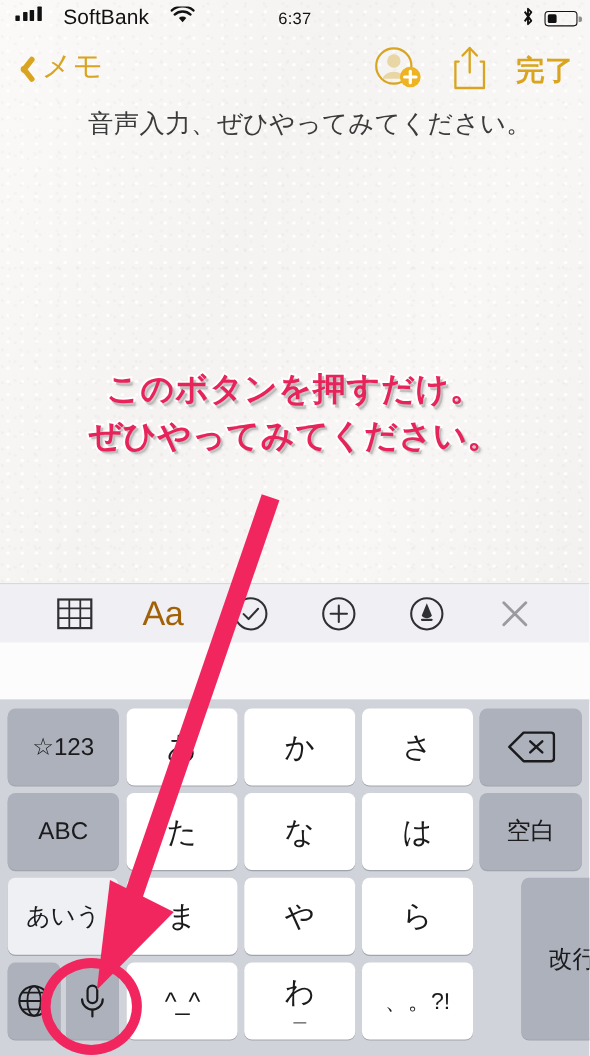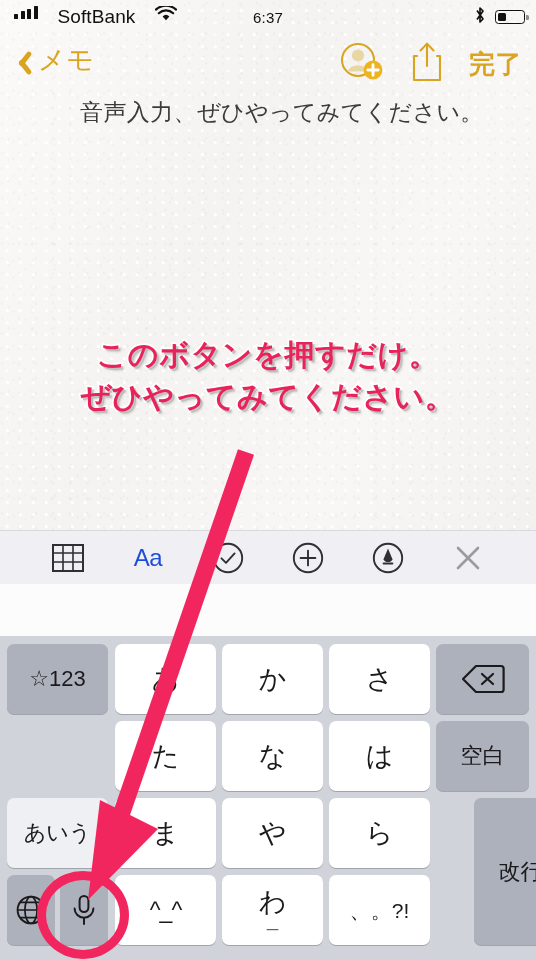--- a/index.html
+++ b/index.html
@@ -216,22 +216,22 @@
     padding: 0 28px;
     box-sizing: border-box;
   }
   .tb-btn {
     display: flex;
     align-items: center;
     justify-content: center;
     width: 46px; height: 46px;
   }
   .tb-aa {
-    font-size: 24px;
-    color: #1d4ed8;
+    font-size: 31px;
+    color: #a16207;
     font-family: "Liberation Sans", sans-serif;
     letter-spacing: -0.5px;
   }
 
   
   #suggestions {
     position: absolute;
     left: 0; top: 584px;
     width: 536px; height: 52px;
     background: #fcfcfd;
@@ -421,20 +421,23 @@
       <div class="key light" style="left:324px;top:0px;   width:101px; height:70px;">
         <span class="kl">さ</span>
       </div>
       <div class="key dark" style="left:431px;top:0px;   width:93px;  height:70px;">
         <svg width="44" height="32" viewBox="0 0 44 32">
           <path d="M15 3 H40 a2.6 2.6 0 0 1 2.6 2.6 V26.4 A2.6 2.6 0 0 1 40 29 H15 L2 16 Z" fill="none" stroke="#1b1b1d" stroke-width="2.2" stroke-linejoin="round"></path>
           <path d="M21 11 L32 21 M32 11 L21 21" stroke="#1b1b1d" stroke-width="2.2" stroke-linecap="round"></path>
         </svg>
       </div>
 
+      <div class="key dark" style="left:2px;  top:77px;  width:101px; height:70px;">
+        <span class="kl small">ABC</span>
+      </div>
       <div class="key light" style="left:110px;top:77px;  width:101px; height:70px;">
         <span class="kl">た</span>
       </div>
       <div class="key light" style="left:217px;top:77px;  width:101px; height:70px;">
         <span class="kl">な</span>
       </div>
       <div class="key light" style="left:324px;top:77px;  width:101px; height:70px;">
         <span class="kl">は</span>
       </div>
       <div class="key sel" style="left:2px;  top:154px; width:101px; height:70px;">

